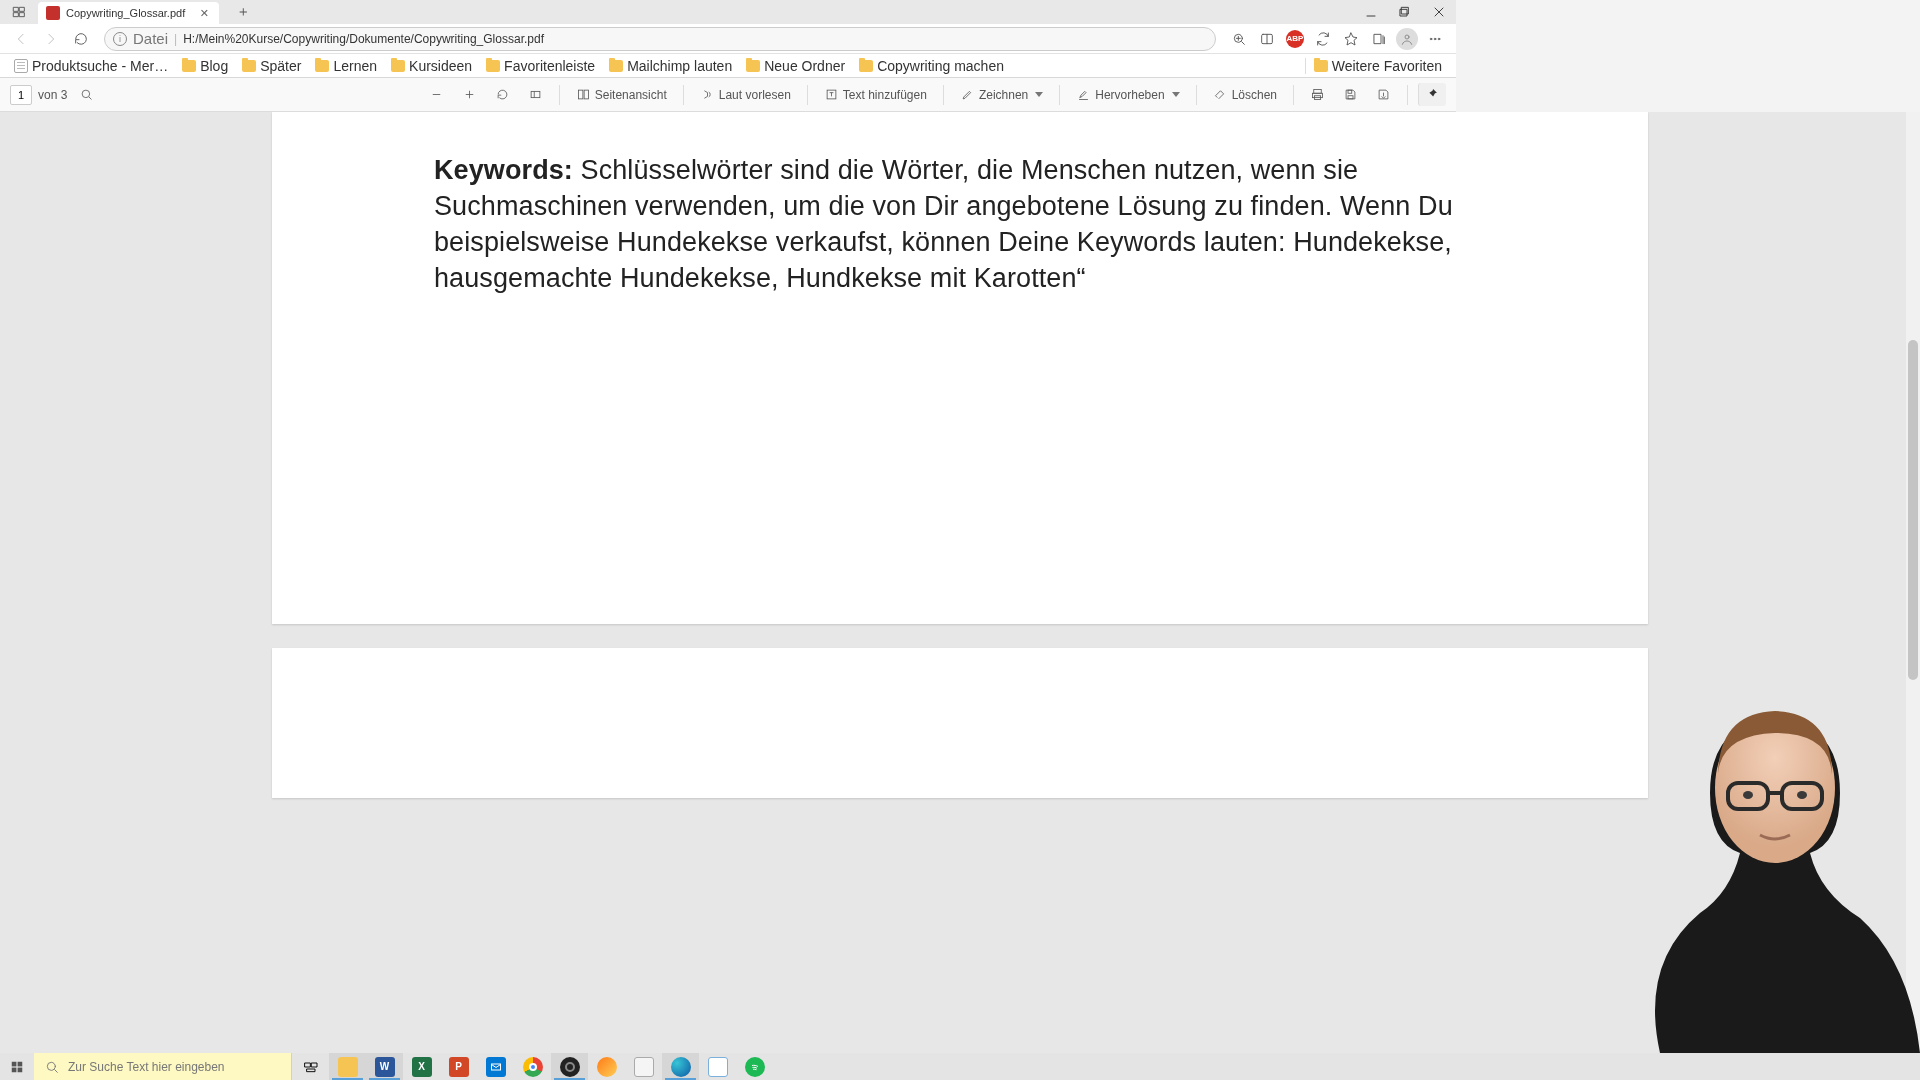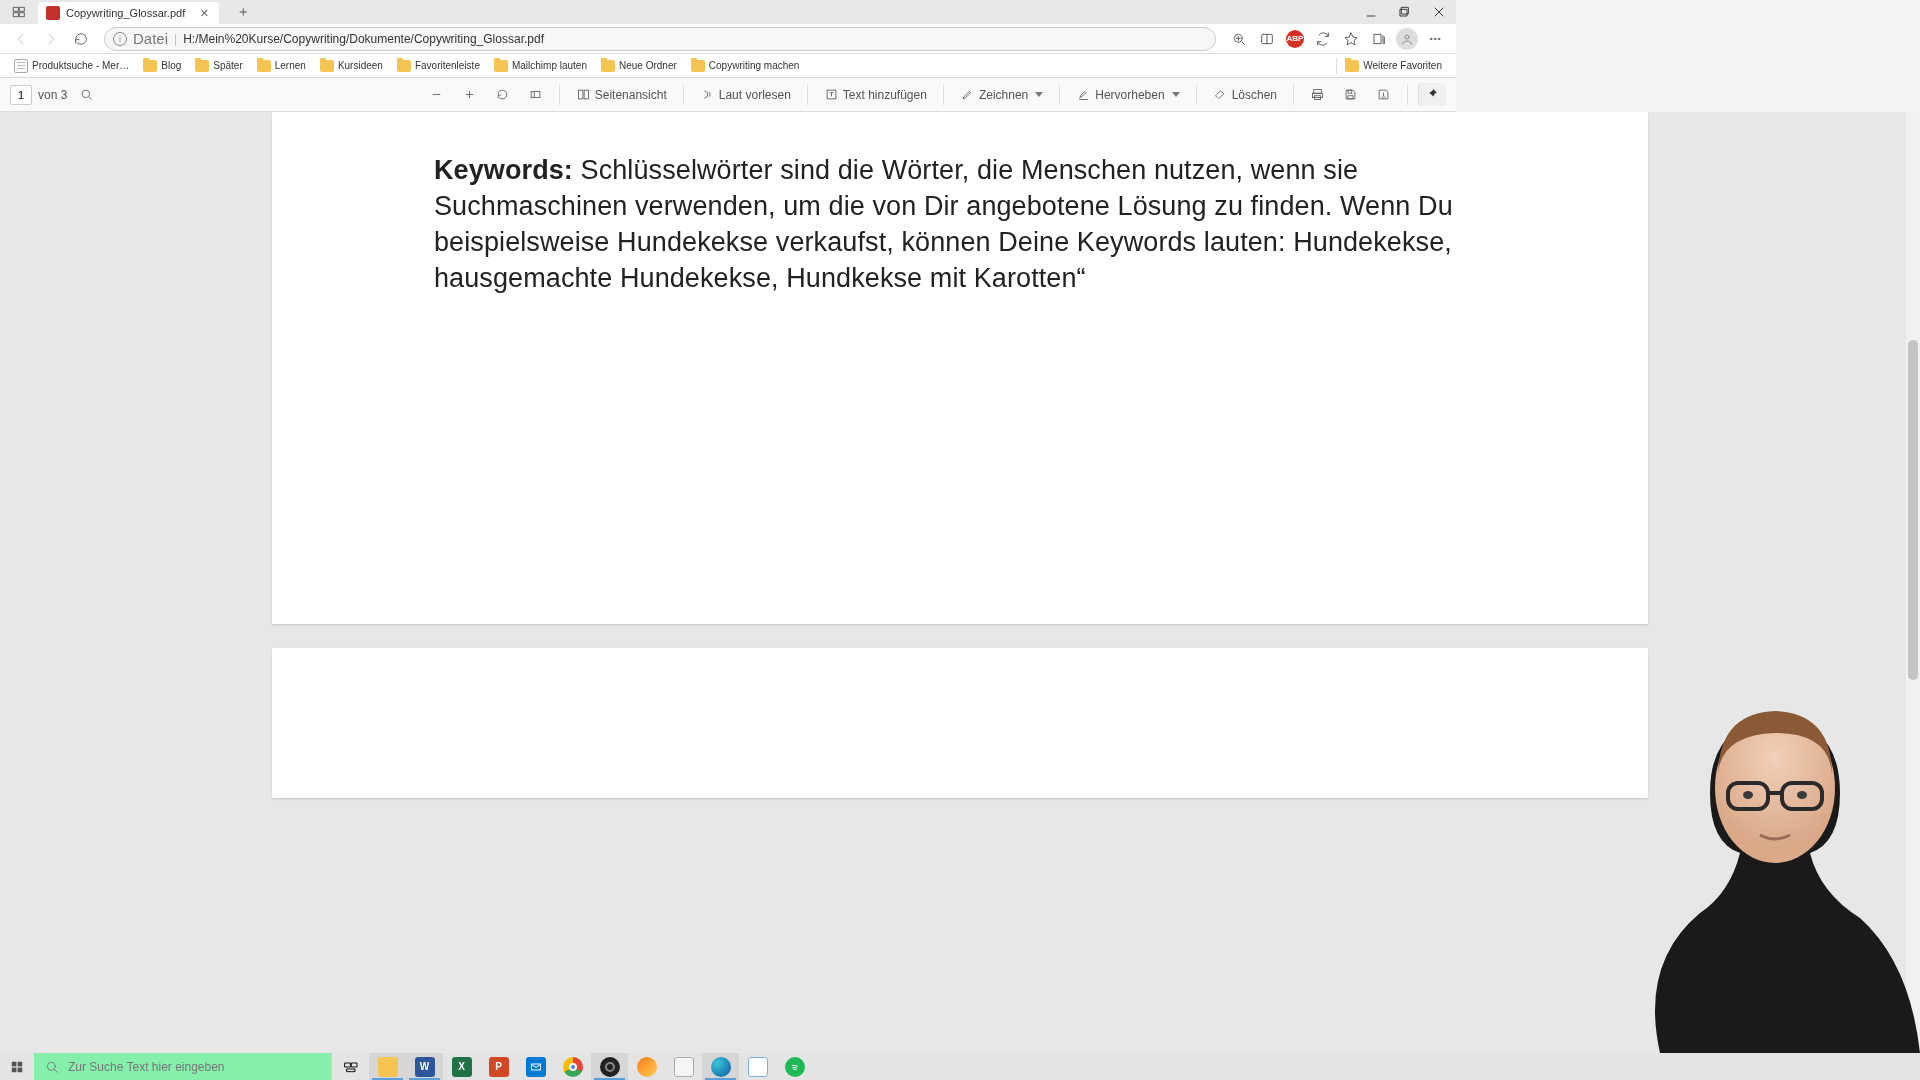--- a/index.html
+++ b/index.html
@@ -23,21 +23,21 @@
     .tool-btn.disabled { color: #bbb; }
     .address { flex: 1; height: 24px; border: 1px solid #ccc; border-radius: 12px; display: flex; align-items: center; padding: 0 8px; font-size: 12px; background: #f7f7f7; color: #555; gap: 6px; margin: 0 6px; }
     .address .info-icon { width: 14px; height: 14px; border: 1px solid #888; border-radius: 50%; display: flex; align-items: center; justify-content: center; font-size: 9px; color: #888; }
     .address .scheme { color: #777; font-size: 15px; }
     .address input { border: none; background: transparent; flex: 1; font-size: 12px; color: #333; outline: none; }
     .right-tools { display: flex; align-items: center; gap: 2px; }
     .abp-badge { width: 18px; height: 18px; background: #d93025; border-radius: 50%; color: #fff; font-size: 8px; font-weight: bold; display: flex; align-items: center; justify-content: center; }
     .avatar { width: 22px; height: 22px; border-radius: 50%; background: #ddd; display: flex; align-items: center; justify-content: center; color: #888; }
 
     
-    .bookmarks { height: 24px; background: #fff; border-bottom: 1px solid #d8d8d8; display: flex; align-items: center; gap: 2px; padding: 0 8px; font-size: 10px; }
+    .bookmarks { height: 24px; background: #fff; border-bottom: 1px solid #d8d8d8; display: flex; align-items: center; gap: 2px; padding: 0 8px; font-size: 14px; }
     .bm-item { display: flex; align-items: center; gap: 4px; padding: 2px 6px; border-radius: 3px; color: #333; white-space: nowrap; }
     .bm-page-icon { width: 14px; height: 14px; border: 1px solid #aaa; border-radius: 2px; background: #fff; position: relative; }
     .bm-page-icon::before { content: ""; position: absolute; top: 2px; left: 2px; right: 2px; height: 1px; background: #bbb; box-shadow: 0 3px 0 #bbb, 0 6px 0 #bbb; }
     .bm-folder-icon { width: 14px; height: 12px; background: #f6c453; border-radius: 2px; position: relative; }
     .bm-folder-icon::before { content: ""; position: absolute; top: -2px; left: 0; width: 6px; height: 4px; background: #f6c453; border-radius: 1px 1px 0 0; }
     .bm-spacer { flex: 1; }
 
     
     .pdfbar { height: 34px; background: #f9f9f9; border-bottom: 1px solid #dcdcdc; display: flex; align-items: center; padding: 0 10px; gap: 6px; font-size: 12px; color: #555; }
     .pdfbar input.page { width: 22px; height: 20px; border: 1px solid #ccc; text-align: center; font-size: 11px; border-radius: 2px; }
@@ -60,21 +60,21 @@
     .vscroll-arrow.bot { bottom: 0; }
 
     
     .webcam { position: absolute; right: -10px; bottom: 0; width: 330px; height: 390px; z-index: 50; pointer-events: none; }
     .webcam svg { width: 100%; height: 100%; }
 
     
     .taskbar { position: absolute; bottom: 0; left: 0; right: 0; height: 27px; background: #e4e4e4; display: flex; align-items: center; }
     .start-btn { width: 34px; height: 100%; display: flex; align-items: center; justify-content: center; }
     .win-logo { width: 14px; height: 14px; }
-    .search-box { display: flex; align-items: center; gap: 8px; height: 100%; background: #86efac; padding: 0 10px; font-size: 12px; color: #777; width: 298px; border-right: 1px solid #d0d0d0; }
+    .search-box { display: flex; align-items: center; gap: 8px; height: 100%; background: #fef9c3; padding: 0 10px; font-size: 12px; color: #777; width: 258px; border-right: 1px solid #d0d0d0; }
     .task-items { display: flex; align-items: center; height: 100%; }
     .task-item { width: 37px; height: 100%; display: flex; align-items: center; justify-content: center; position: relative; }
     .task-item.active { background: rgba(0,0,0,0.06); }
     .task-active-underline { position: absolute; bottom: 0; left: 3px; right: 3px; height: 2px; background: #5aa0d8; }
     .ti-icon { width: 20px; height: 20px; border-radius: 3px; display: flex; align-items: center; justify-content: center; }
     .tray { margin-left: auto; display: flex; align-items: center; gap: 6px; padding-right: 4px; height: 100%; }
 
     .chev { display: inline-block; width: 0; height: 0; border-left: 4px solid transparent; border-right: 4px solid transparent; border-top: 5px solid #777; margin-left: 3px; }
 
     svg.icon { width: 16px; height: 16px; stroke: currentColor; fill: none; stroke-width: 1.4; stroke-linecap: round; stroke-linejoin: round; }

